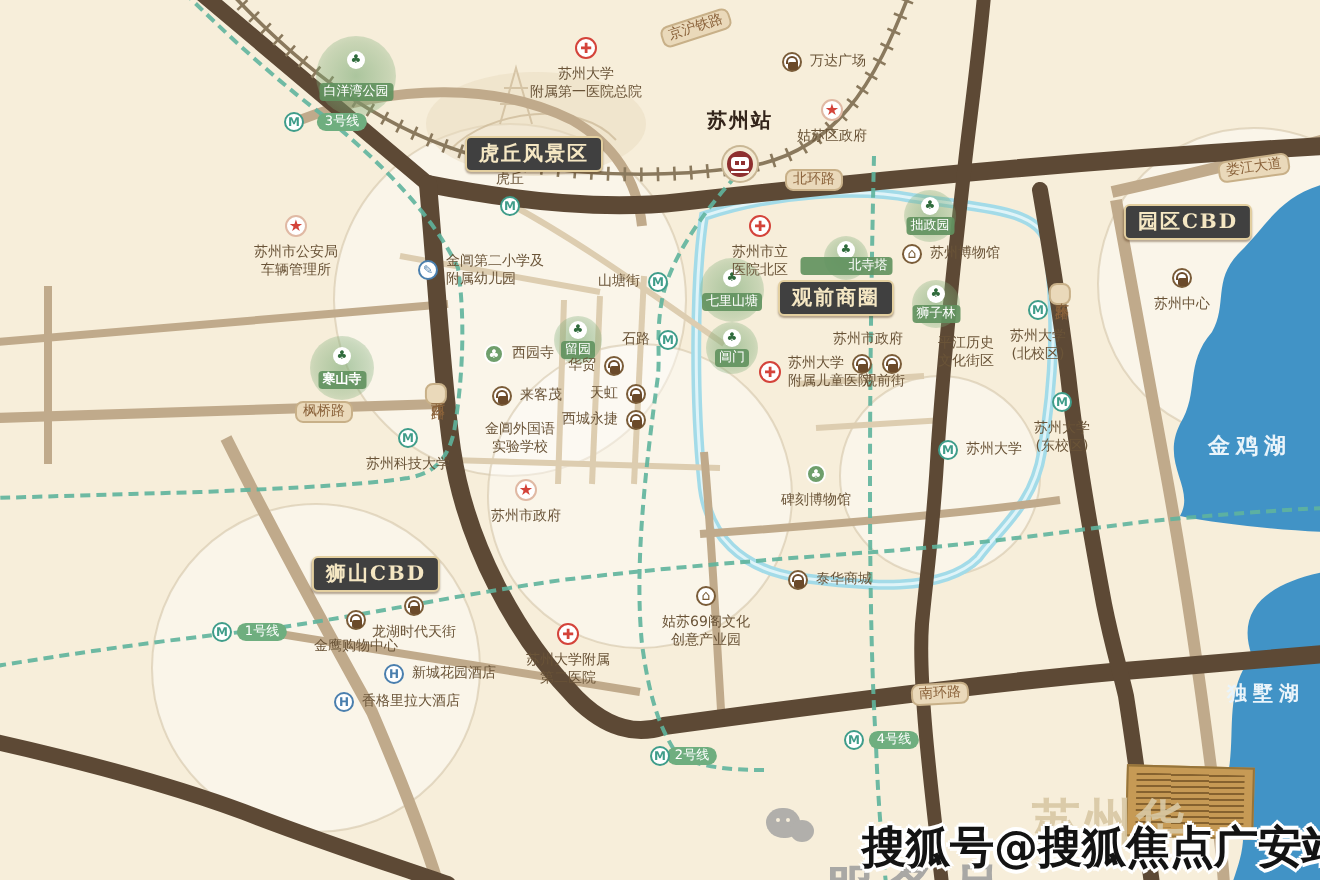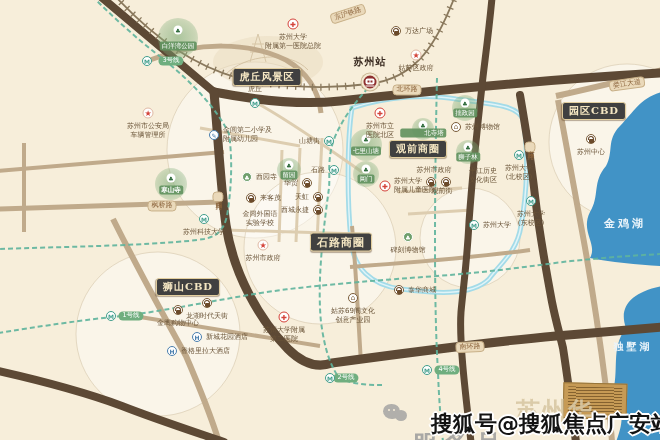--- a/index.html
+++ b/index.html
@@ -365,21 +365,20 @@
         <div>平江历史</div>
         <div>文化街区</div>
       </div>
       <div class="icn icn-museum" style="left: 353px; top: 298px;">⌂</div>
       <div class="poi-label center" style="left: 353px; top: 307px; transform: translate(-50%, 0px);">
         <div>姑苏69阁文化</div>
         <div>创意产业园</div>
       </div>
       <div class="banner" style="left: 267px; top: 77px; font-size: 10px;">虎丘风景区</div>
       <div class="banner" style="left: 418px; top: 149px; font-size: 10px;">观前商圈</div>
-      <div class="banner" style="left: 341px; top: 242px; font-size: 11px;">石路商圈</div>
       <div class="banner" style="left: 188px; top: 287px; font-size: 10px;">狮山CBD</div>
       <div class="banner" style="left: 594px; top: 111px; font-size: 10px;">园区CBD</div>
       <div class="road-pill" style="left: 407px; top: 90px;">北环路</div>
       <div class="road-pill vert" style="left: 218px; top: 197px;">西环路</div>
       <div class="road-pill vert" style="left: 530px; top: 147px;">东环路</div>
       <div class="road-pill" style="left: 470px; top: 347px; transform: translate(-50%, -50%) rotate(-3deg);">南环路</div>
       <div class="road-pill" style="left: 162px; top: 206px;">枫桥路</div>
       <div class="road-pill" style="left: 348px; top: 14px; transform: translate(-50%, -50%) rotate(-18deg);">京沪铁路</div>
       <div class="road-pill" style="left: 627px; top: 84px; transform: translate(-50%, -50%) rotate(-8deg);">娄江大道</div>
       <div class="metro-pill" style="left: 171px; top: 61px;">3号线</div>

